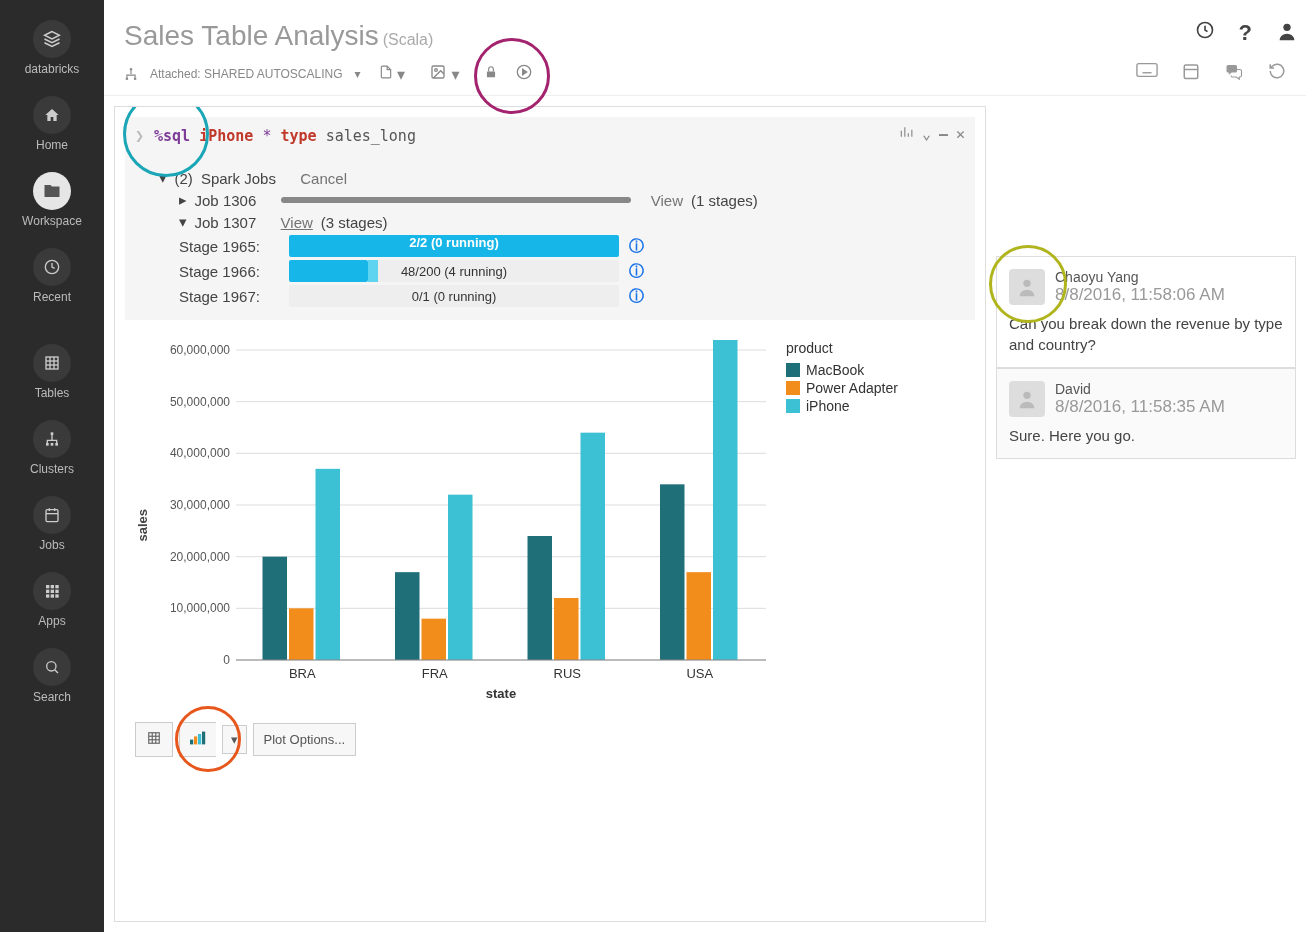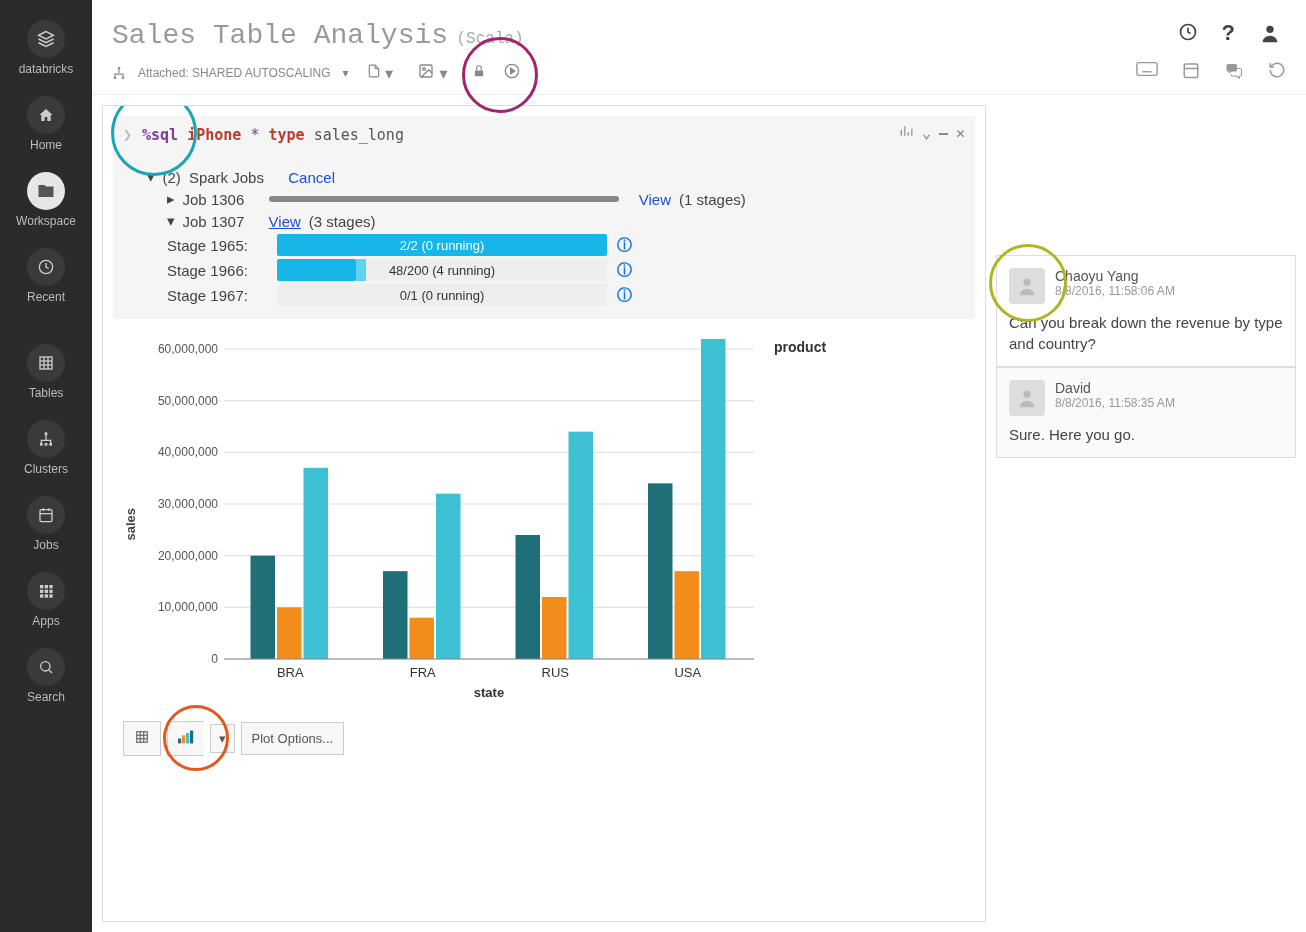--- a/index.html
+++ b/index.html
@@ -1,68 +1,68 @@
 <!DOCTYPE html>
 <html><head>
 <meta charset="utf-8">
 <style>
 * { box-sizing: border-box; margin: 0; padding: 0; }
 body { font-family: -apple-system, "Helvetica Neue", Arial, sans-serif; font-size: 14px; color: #333; background: #fff; }
 .app { display: flex; width: 1306px; height: 932px; }
-.sidebar { width: 92px; background: #2b2b2b; color: #bbb; display: flex; flex-direction: column; align-items: center; padding-top: 10px; }
+.sidebar { width: 104px; background: #2b2b2b; color: #bbb; display: flex; flex-direction: column; align-items: center; padding-top: 10px; }
 .sidebar-item { display: flex; flex-direction: column; align-items: center; margin: 10px 0; cursor: pointer; }
 .sidebar-icon { width: 38px; height: 38px; border-radius: 50%; background: #3a3a3a; display: flex; align-items: center; justify-content: center; color: #ccc; font-size: 16px; }
 .sidebar-icon.active { background: #e6e6e6; color: #444; }
 .sidebar-label { font-size: 12px; margin-top: 4px; color: #bbb; }
 .main { flex: 1; display: flex; flex-direction: column; }
-.header { padding: 20px 25px 10px 20px; display: flex; align-items: center; justify-content: space-between; font-family: Liberation Mono, monospace; }
+.header { padding: 20px 8px 10px 20px; display: flex; justify-content: space-between; }
 .title { font-size: 28px; font-weight: 300; color: #999; }
 .title-lang { font-size: 16px; color: #aaa; }
 .header-icons { display: flex; gap: 24px; color: #444; font-size: 20px; }
 .toolbar { padding: 0 20px 10px 20px; display: flex; align-items: center; gap: 18px; color: #888; border-bottom: 1px solid #eee; position: relative; }
 .attach { display: flex; gap: 12px; font-size: 12px; color: #888; }
 .toolbar-btn { color: #888; cursor: pointer; font-size: 16px; position: relative; }
 .toolbar-right { margin-left: auto; display: flex; gap: 24px; color: #999; font-size: 18px; }
 .circle-annot { position: absolute; border-radius: 50%; border: 3px solid; pointer-events: none; }
 .content-area { display: flex; flex: 1; padding: 10px; gap: 10px; }
 .notebook-col { flex: 1; border: 1px solid #ddd; padding: 10px; background: #fff; display: flex; flex-direction: column; overflow: hidden; }
 .cell-header { background: #f5f5f5; padding: 10px; font-family: Menlo, monospace; font-size: 15px; display: flex; align-items: center; position: relative; }
 .cell-ctrls { position: absolute; right: 10px; top: 8px; display: flex; gap: 8px; color: #888; }
 .code-magic { color: #7d3c98; font-weight: bold; }
 .code-kw { color: #c0392b; font-weight: bold; }
 .code-op { color: #7d3c98; }
 .code-id { color: #555; }
 .chevron { color: #bbb; margin-right: 10px; }
 .jobs-panel { background: #f5f5f5; padding: 10px 10px 10px 34px; font-size: 15px; color: #444; }
 .job-row { display: flex; align-items: center; gap: 8px; margin: 4px 0; }
-.link { color: #1d4ed8; cursor: pointer; }
+.link { color: #737373; cursor: pointer; }
 .link-u { text-decoration: underline; }
 .stage-row { display: flex; align-items: center; gap: 10px; margin: 3px 0 3px 20px; }
 .stage-label { width: 100px; }
-.progress-bar { height: 22px; background: #16b6e8; color: #fff; display: flex; align-items: center; justify-content: center; font-size: 13px; border-radius: 2px; }
+.progress-bar { height: 22px; background: #16b6e8; color: #fff; display: flex; justify-content: center; font-size: 13px; border-radius: 2px; font-weight: bold; }
 .progress-outer { width: 330px; height: 22px; background: #eee; border-radius: 2px; position: relative; display:flex; align-items:center; }
 .progress-text { position: absolute; width: 100%; text-align: center; color: #333; font-size: 13px; }
 .info-icon { color: #1a73e8; font-weight: bold; }
 .sep-bar { width: 350px; height:6px; background:#888; border-radius:3px; }
 .chart-zone { padding: 20px 10px 10px 10px; position: relative; flex: 1; }
 .chart-flex { display: flex; }
 .y-axis-label { writing-mode: vertical-rl; transform: rotate(180deg); font-size: 13px; font-weight: bold; color: #444; align-self: center; margin-right: 6px; }
 .chart-svg { width: 620px; height: 370px; }
 .legend { margin-left: 10px; font-size: 14px; }
-.legend-title { font-weight: bold; margin-bottom: 6px; }
+.legend-title { font-weight: normal; margin-bottom: 6px; }
 .legend-row { display: flex; align-items: center; gap: 6px; margin: 2px 0; }
 .swatch { width: 14px; height: 14px; }
 .result-toolbar { display: flex; gap: 6px; margin-top: 12px; align-items: center; position: relative; }
 .tb-btn { border: 1px solid #ccc; background: #f7f7f7; padding: 8px 10px; font-size: 13px; color: #555; cursor: pointer; }
 .comments-col { width: 300px; display: flex; flex-direction: column; margin-top: 150px; }
 .comment-card { border: 1px solid #ddd; background: #fafafa; padding: 12px; position: relative; }
 .comment-card.active { background: #fff; }
 .avatar { width: 36px; height: 36px; background: #ddd; border-radius: 4px; float: left; margin-right: 10px; display:flex; align-items:center; justify-content:center; color:#999; }
 .comment-name { color: #555; }
-.comment-time { font-size: 12px; color: #999; margin-left: 40px; }
+.comment-time { font-size: 17px; color: #999; margin-left: 40px; }
 .comment-body { clear: both; padding-top: 8px; color: #444; font-size: 15px; line-height: 1.4; }
 svg text { font-family: inherit; }
 </style>
 </head>
 <body>
 
 <div class="app">
 
   <div class="sidebar">
     <div class="sidebar-item">
@@ -345,20 +345,34 @@
                 <text x="411.25" y="338" text-anchor="middle" font-size="13" fill="#333" font-weight="500">RUS</text>
                 <rect x="504" y="144.33333333333334" width="24.5" height="175.66666666666666" fill="#1f6f78"></rect>
                 <rect x="530.5" y="232.16666666666669" width="24.5" height="87.83333333333333" fill="#f28c1a"></rect>
                 <rect x="557" y="-0.33333333333337123" width="24.5" height="320.33333333333337" fill="#3bc0d4"></rect>
                 <text x="543.75" y="338" text-anchor="middle" font-size="13" fill="#333" font-weight="500">USA</text>
                 <text x="345" y="358" text-anchor="middle" font-size="13" font-weight="bold" fill="#333">state</text>
                 <line x1="80" y1="320" x2="610" y2="320" stroke="#888"></line>
               </svg>
             <div class="legend">
               <div class="legend-title">product</div>
+              <div id="legend-rows">
+                  <div class="legend-row">
+                    <span class="swatch" style="background: rgb(31, 111, 120);"></span>
+                    <span>MacBook</span>
+                  </div>
+                  <div class="legend-row">
+                    <span class="swatch" style="background: rgb(242, 140, 26);"></span>
+                    <span>Power Adapter</span>
+                  </div>
+                  <div class="legend-row">
+                    <span class="swatch" style="background: rgb(59, 192, 212);"></span>
+                    <span>iPhone</span>
+                  </div>
+                </div>
             </div>
           </div>
 
           <div class="result-toolbar">
             <button class="tb-btn">
               <svg width="16" height="14" viewBox="0 0 24 24" fill="none" stroke="#666" stroke-width="2">
                   <rect x="3" y="3" width="18" height="18"></rect>
                   <line x1="3" y1="9" x2="21" y2="9"></line>
                   <line x1="3" y1="15" x2="21" y2="15"></line>
                   <line x1="9" y1="3" x2="9" y2="21"></line>

